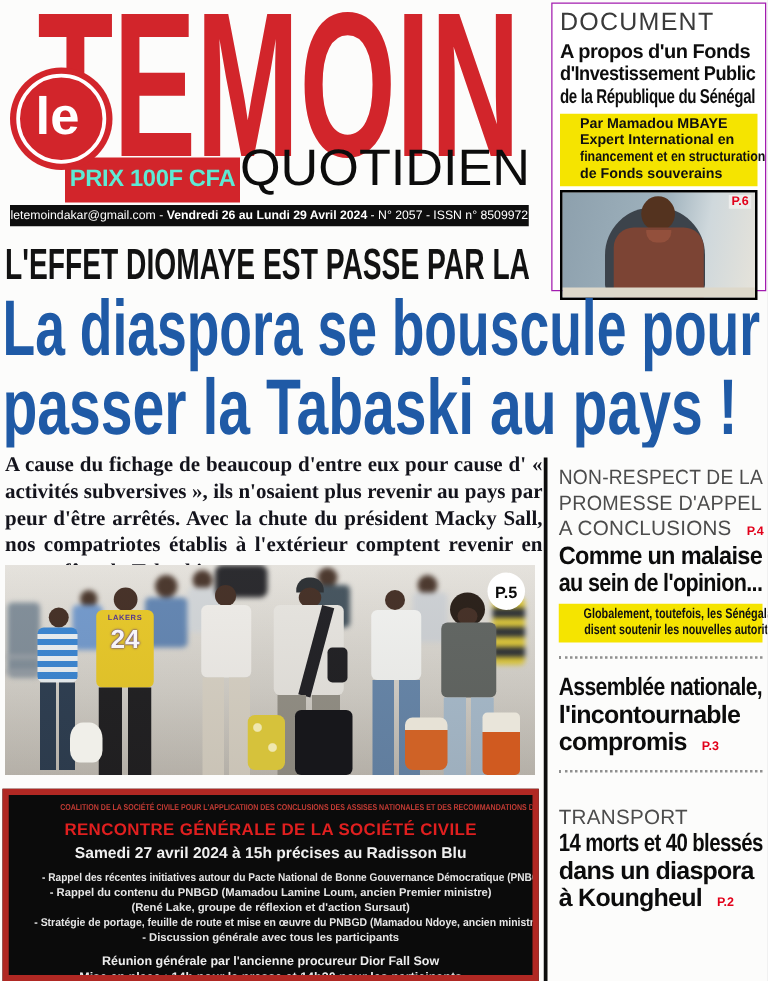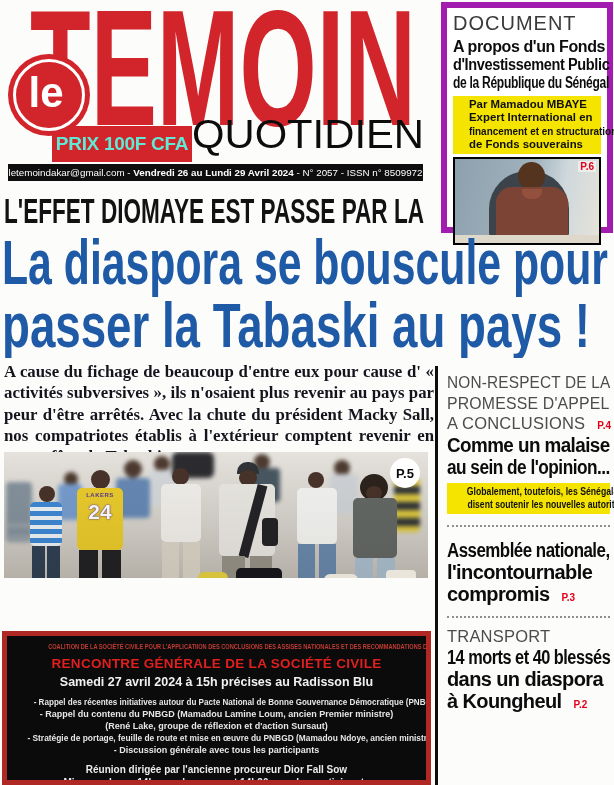--- a/index.html
+++ b/index.html
@@ -17,21 +17,21 @@
              display:flex;align-items:center;justify-content:center;color:#5eead4;font-weight:bold;
              font-size:19px;white-space:nowrap;letter-spacing:-0.3px;}
   .quotidien-svg{position:absolute;left:190px;top:110px;}
   .quotidien-svg text{font-family:"Liberation Sans",sans-serif;font-weight:400;fill:#0c0c0c;}
   .info-bar{position:absolute;left:8px;top:164px;width:415px;height:17px;background:#0e0e0e;
             color:#fff;font-size:9.8px;display:flex;align-items:center;justify-content:center;z-index:4;}
   .info-bar span{white-space:pre;}
   .info-bar .b{font-weight:bold;}
 
   
-  .doc-block{position:absolute;left:441px;top:2px;width:172px;height:231px;border:6px solid #a21caf;
+  .doc-block{position:absolute;left:441px;top:2px;width:172px;height:231px;border:1px solid #a21caf;
              background:#fff;box-sizing:border-box;padding:4px 6px;}
   .doc-kicker{font-size:20px;color:#3a3a3a;letter-spacing:1px;}
   .doc-title{margin-top:3px;}
   .doc-title div{font-size:16px;font-weight:bold;color:#0d0d0d;line-height:1.12;
                  letter-spacing:-0.4px;white-space:nowrap;}
   .doc-author{background:#f5e400;margin-top:4px;padding:2px 16px;}
   .doc-author div{font-size:11.4px;font-weight:bold;color:#101010;line-height:1.18;white-space:nowrap;}
   .doc-photo{margin-top:3px;height:84px;border:2px solid #000;position:relative;overflow:hidden;
              background:linear-gradient(100deg,#8da0ad 0%,#9fb2bd 50%,#cfd8dc 72%,#e6e3da 100%);}
   .doc-chair{position:absolute;left:34px;top:12px;width:80px;height:70px;background:#3c434b;
@@ -47,21 +47,21 @@
 
   
   .kicker-svg{position:absolute;left:2px;top:190px;}
   .kicker-svg text{font-family:"Liberation Sans",sans-serif;font-weight:bold;fill:#121212;}
   .headline-svg{position:absolute;left:0;top:228px;}
   .headline-svg text{font-family:"Liberation Sans",sans-serif;font-weight:bold;fill:#1f5aa6;}
   .lead{position:absolute;left:4px;top:361px;width:430px;font-family:"Liberation Serif",serif;
         font-weight:bold;font-size:16.8px;line-height:1.27;color:#14141c;text-align:justify;}
 
   
-  .photo{position:absolute;left:4px;top:452px;width:424px;height:126px;overflow:hidden;
+  .photo{position:absolute;left:4px;top:452px;width:424px;height:168px;overflow:hidden;
          background:linear-gradient(180deg,#e3e0da 0%,#cfccc5 60%,#bdb9b1 100%);}
   .photo::after{content:'';position:absolute;inset:0;
          background:linear-gradient(180deg,rgba(255,255,255,0.07),rgba(120,110,100,0.12));pointer-events:none;}
   .bgcrowd{position:absolute;inset:0;filter:blur(2px);}
   .blob{position:absolute;border-radius:4px;}
   .bhead{position:absolute;border-radius:50%;background:#3f2b20;}
   .fig{position:absolute;}
   .head{position:absolute;border-radius:50%;background:#3a241a;}
   .torso{position:absolute;border-radius:5px;}
   .legs{position:absolute;}
@@ -79,21 +79,21 @@
   .sb-kicker{margin-top:6px;}
   .sb-kicker .kl{font-size:16.5px;color:#4c4c4c;line-height:1.25;letter-spacing:0.2px;
                  white-space:nowrap;display:block;}
   .sb-title .tl{font-size:20px;font-weight:bold;color:#0c0c0c;line-height:1.1;letter-spacing:-0.6px;
                 white-space:nowrap;display:block;}
   .row{display:flex;align-items:baseline;}
   .sb-page{color:#e2001a;font-weight:bold;font-size:10px;margin-left:12px;flex:none;}
   .sb-highlight{background:#f5e400;margin-top:5px;padding:2px 2px;text-align:center;}
   .sb-highlight div{font-size:11.2px;font-weight:bold;color:#101010;line-height:1.2;white-space:nowrap;}
   .dotted{border-top:2px dotted #8f8f8f;margin-top:11px;}
-  .mt12{margin-top:12px;} .mt10{margin-top:8px;}
+  .mt12{margin-top:12px;} .mt10{margin-top:26px;}
 
   
   .ann{position:absolute;left:2px;top:631px;width:429px;height:154px;background:#0b0b0b;
        border:5px solid #b02823;box-sizing:border-box;text-align:center;overflow:hidden;padding:3px 6px;}
   .ann-header{font-size:6.8px;color:#c23b34;font-weight:bold;white-space:nowrap;margin-top:4px;}
   .ann-title{margin-top:6px;font-size:13.5px;color:#e01f1f;font-weight:bold;letter-spacing:0.3px;}
   .ann-sub{margin-top:4px;font-size:12.5px;color:#f0f0f0;font-weight:bold;}
   .ann-bullets{margin-top:8px;}
   .ann-bullet{font-size:9px;color:#e6e6e6;font-weight:bold;line-height:1.32;white-space:nowrap;}
   .ann-footer{margin-top:7px;}
@@ -282,18 +282,18 @@
     <div class="ann-title fit-c" style="white-space: nowrap;">RENCONTRE GÉNÉRALE DE LA SOCIÉTÉ CIVILE</div>
     <div class="ann-sub fit-c" style="white-space: nowrap;">Samedi 27 avril 2024 à 15h précises au Radisson Blu</div>
     <div class="ann-bullets">
       <div class="ann-bullet fit-c" style="white-space: nowrap; transform-origin: center center; transform: scaleX(0.898455);">- Rappel des récentes initiatives autour du Pacte National de Bonne Gouvernance Démocratique (PNBGD)</div>
       <div class="ann-bullet fit-c" style="white-space: nowrap;">- Rappel du contenu du PNBGD (Mamadou Lamine Loum, ancien Premier ministre)</div>
       <div class="ann-bullet fit-c" style="white-space: nowrap;">(René Lake, groupe de réflexion et d'action Sursaut)</div>
       <div class="ann-bullet fit-c" style="white-space: nowrap; transform-origin: center center; transform: scaleX(0.929224);">- Stratégie de portage, feuille de route et mise en œuvre du PNBGD (Mamadou Ndoye, ancien ministre)</div>
       <div class="ann-bullet fit-c" style="white-space: nowrap;">- Discussion générale avec tous les participants</div>
     </div>
     <div class="ann-footer">
-      <div class="fit-c" style="white-space: nowrap;">Réunion dirigée par l'ancienne procureur Dior Fall Sow</div>
+      <div class="fit-c" style="white-space: nowrap;">Réunion générale par l'ancienne procureur Dior Fall Sow</div>
       <div class="fit-c" style="white-space: nowrap;">Mise en place : 14h pour la presse et 14h30 pour les participants</div>
     </div>
   </div>
 
 </div>
 
 </body></html>

